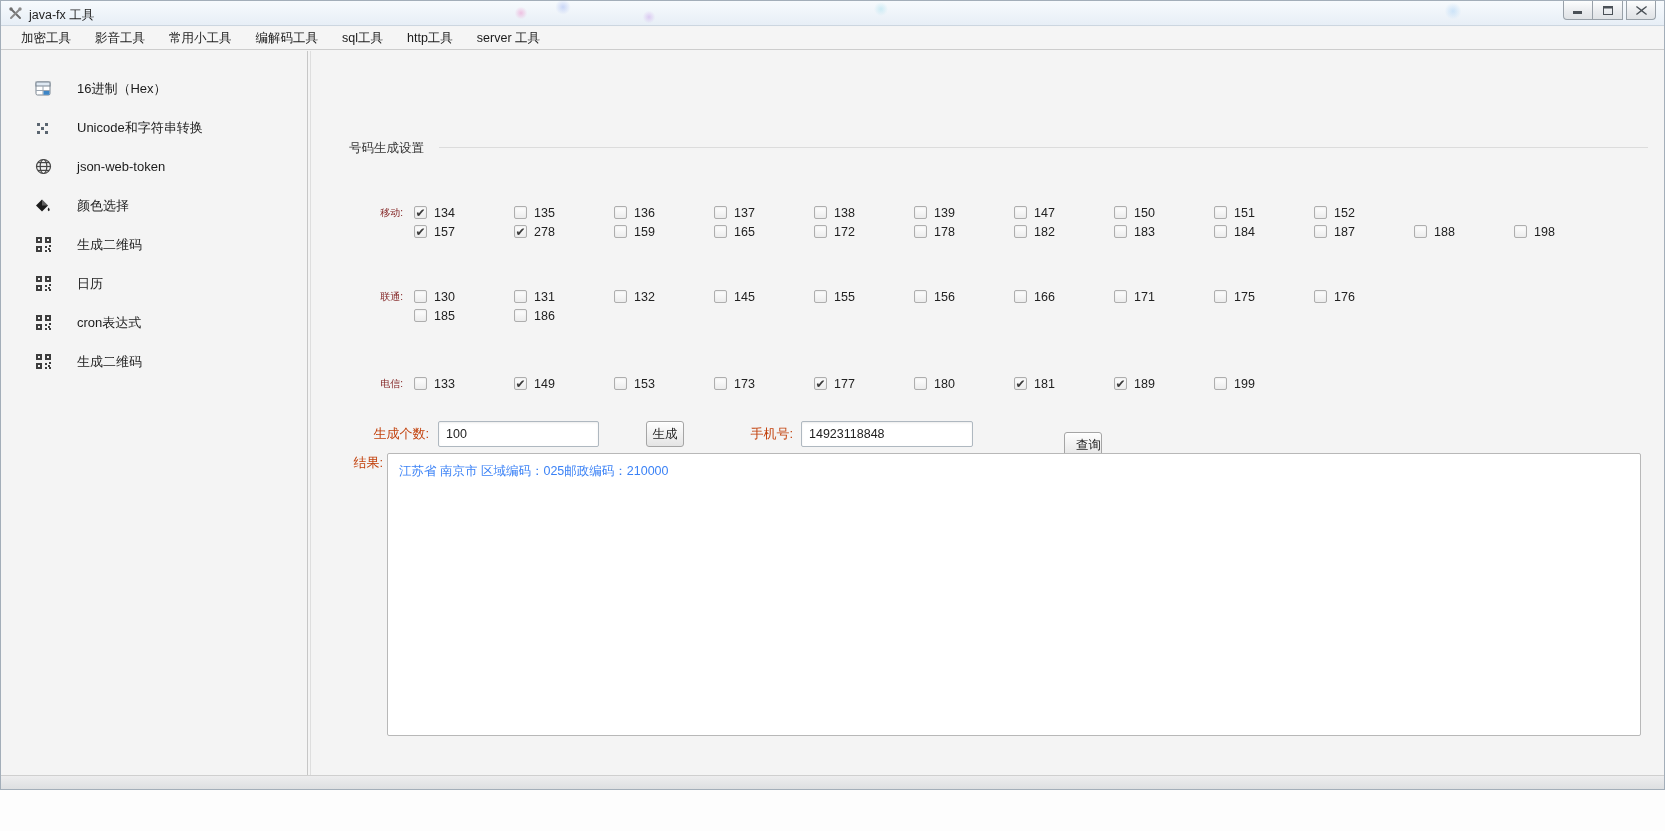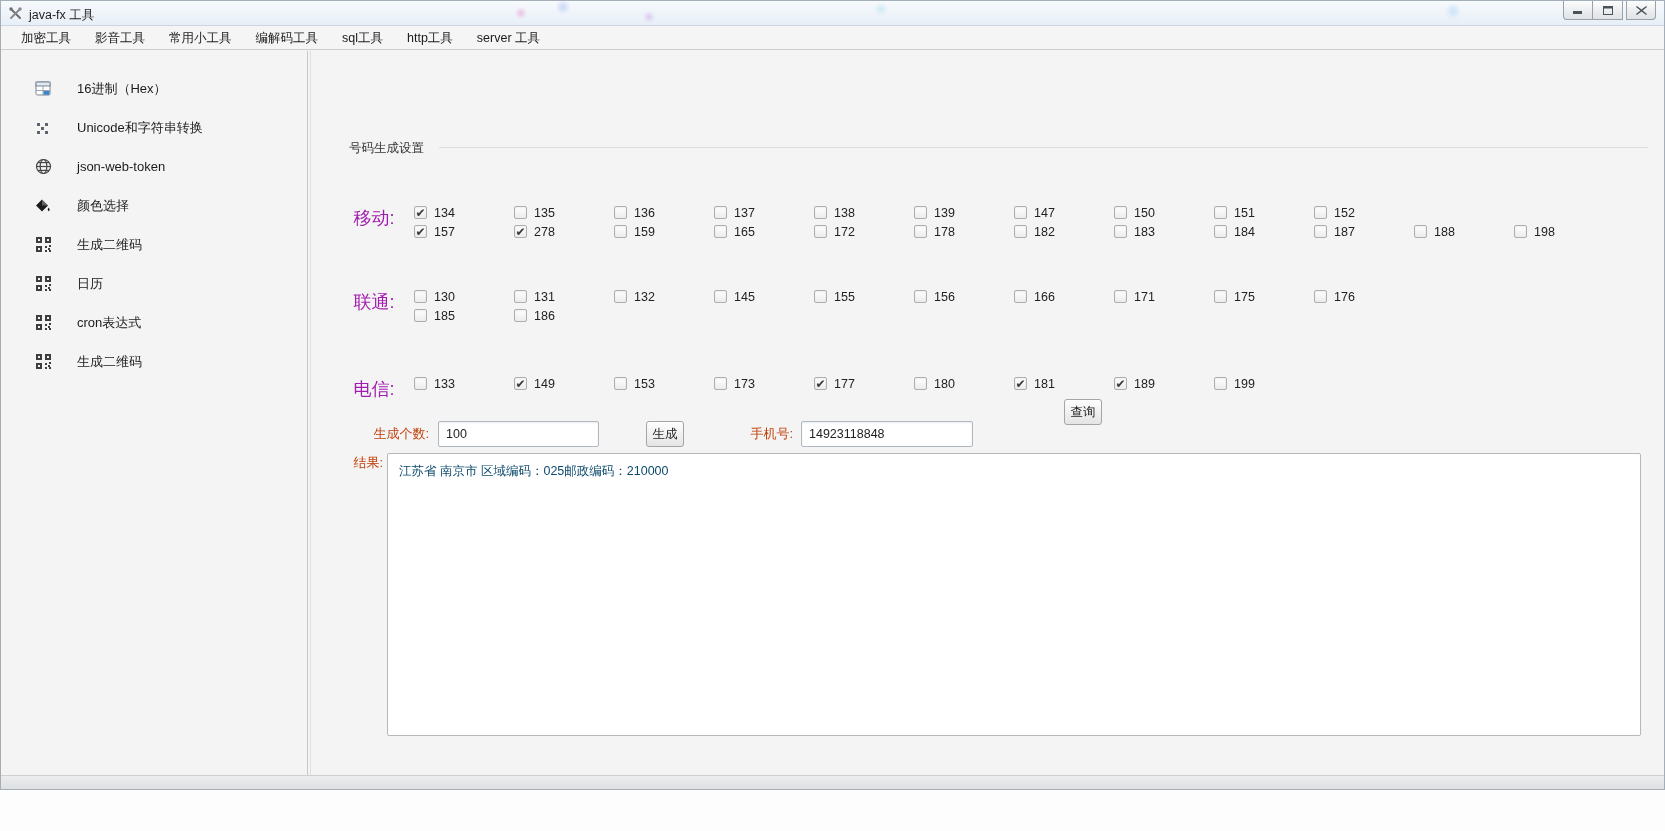--- a/index.html
+++ b/index.html
@@ -46,22 +46,22 @@
   
   .bottom-strip { position:absolute; left:0; right:0; bottom:0; height:14px;
     background:linear-gradient(#ededee,#dddfe1); border-top:1px solid #cfcfcf; }
 
   
   .section-title { position:absolute; left:348px; top:139px; font-size:12.5px; color:#333; }
   .section-line { position:absolute; left:438px; right:16px; top:146px; height:1px; background:#dcdcdc; }
 
   .carrier-group { position:absolute; left:0; right:0; }
   .carrier-0 { top:202px; } .carrier-1 { top:286px; } .carrier-2 { top:373px; }
-  .carrier-label { position:absolute; left:344px; width:58px; text-align:center;
-    font-size:18px; color:#a21caf; top:3px; }
+  .carrier-label { position:absolute; left:344px; width:58px; text-align:right;
+    font-size:10px; color:#7f1d1d; top:3px; }
   .carrier-rows { position:absolute; left:413px; top:0; }
   .cb-row { display:flex; height:19px; align-items:center; }
   .cb-cell { width:100px; display:flex; align-items:center; cursor:default; }
   .cb-box { width:13px; height:13px; flex:0 0 13px; border:1px solid #aeaeae; border-radius:2px;
     background:linear-gradient(#ffffff,#ececec); box-shadow:inset 0 1px 2px rgba(0,0,0,.07);
     display:flex; align-items:center; justify-content:center;
     font-size:12px; line-height:12px; color:#3a3a3a; font-weight:bold; }
   .cb-text { font-size:12.5px; color:#222; margin-left:7px;text-align:right; }
 
   .fx-label { position:absolute; font-size:13px; color:#c2410c; line-height:26px; height:26px; }
@@ -69,26 +69,26 @@
   .lbl-phone { left:726px; top:420px; width:66px; text-align:right; }
   .fx-input { position:absolute; height:26px; border:1px solid #afb8c0; border-radius:2px;
     background:#fff; box-shadow:inset 0 1px 2px rgba(0,0,0,.08);
     font-family:inherit; font-size:12.5px; color:#222; padding:0 7px; outline:none; }
   .inp-count { left:437px; top:420px; width:161px; }
   .inp-phone { left:800px; top:420px; width:172px; }
   .fx-btn { position:absolute; height:26px; width:38px; border:1px solid #a5a5a5; border-radius:3px;
     background:linear-gradient(#fefefe,#e4e4e4); box-shadow:inset 0 1px 0 #fff;
     font-family:inherit; font-size:12.5px; color:#222; cursor:default; }
   .btn-generate { left:645px; top:420px; }
-  .btn-query { left:1063px; top:398px; }
+  .btn-query { left:1063px; top:431px;text-align:right; }
 
   .lbl-result { left:342px; top:449px; width:40px; text-align:right; }
   .result-area { position:absolute; left:386px; top:452px; width:1254px; height:283px;
     border:1px solid #b8b8b8; border-radius:2px; background:#fff; resize:none; outline:none;
-    font-family:inherit; font-size:12.5px; color:#0c4a6e; padding:8px 11px; line-height:1.5; }
+    font-family:inherit; font-size:12.5px; color:#3b82f6; padding:8px 11px; line-height:1.5; }
 </style>
 </head>
 <body>
 
 <div class="window">
 
   <div class="titlebar">
     <span class="app-icon">
       <svg width="15" height="15" viewBox="0 0 15 15">
         <line x1="3" y1="3" x2="12" y2="12" stroke="#6e6e6e" stroke-width="2" stroke-linecap="round"></line>

